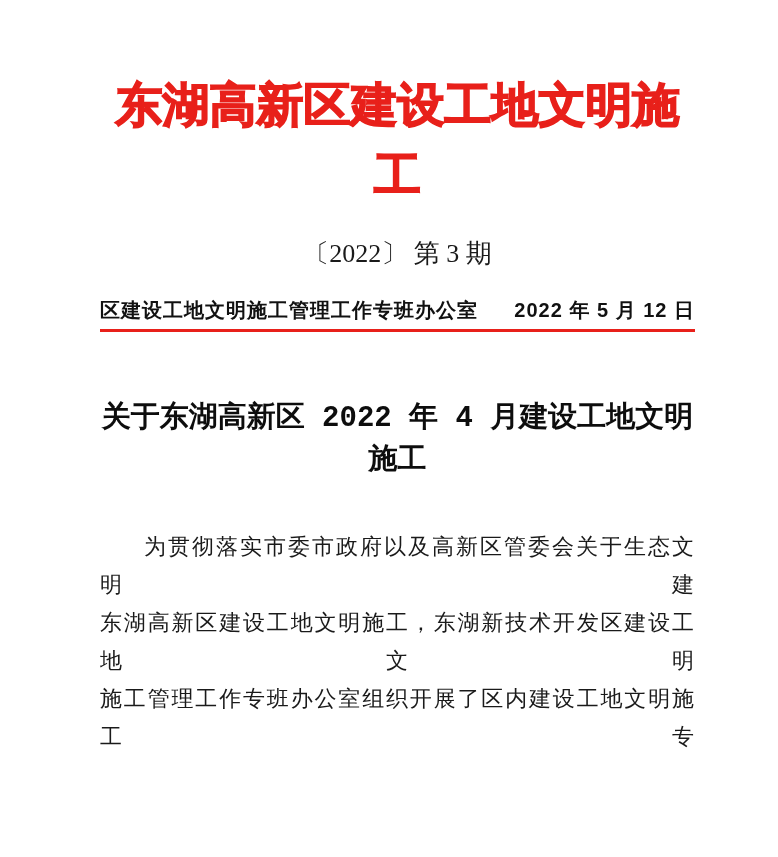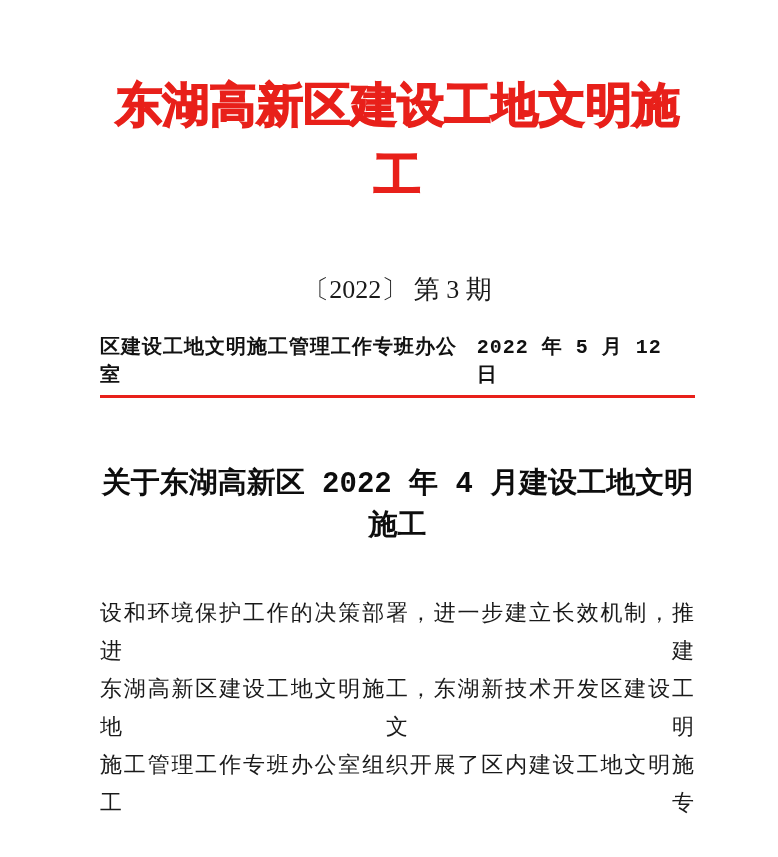--- a/index.html
+++ b/index.html
@@ -28,21 +28,21 @@
     color: #e8201a;
     font-family: "Liberation Sans", sans-serif;
     font-weight: 900;
     font-size: 47px;
     line-height: 70px;
     letter-spacing: 0px;
     -webkit-text-stroke: 1.5px #e8201a;
   }
   
   .issue-line {
-    margin-top: 62px;
+    margin-top: 26px;
     text-align: center;
     font-size: 26px;
     line-height: 36px;
     font-family: "Liberation Serif", serif;
     color: #1a1a1a;
   }
   
   .office-row {
     display: flex;
     justify-content: space-between;
@@ -50,21 +50,21 @@
     margin-top: 24px;
     line-height: 28px;
     font-weight: bold;
     font-size: 20px;
   }
   .office-name {
     font-family: "Liberation Sans", sans-serif;
     letter-spacing: 1px;
   }
   .office-date {
-    font-family: Liberation Mono, monospace;
+    font-family: Liberation Sans, sans-serif;
     letter-spacing: 1px;
   }
   .red-rule {
     margin-top: 5px;
     height: 3px;
     background: #e8201a;
   }
   
   .doc-title {
     margin-top: 66px;
@@ -114,20 +114,20 @@
       <span class="office-date">2022 年 5 月 12 日</span>
     </div>
 
     <div class="red-rule"></div>
 
     <div class="doc-title">
       <div>关于东湖高新区 2022 年 4 月建设工地文明施工</div>
     </div>
 
     <div class="body-text">
-      <div class="line justify">设和环境保护工作的决策部署，进一步建立长效机制，推进建</div>
+      <div class="line justify indent">为贯彻落实市委市政府以及高新区管委会关于生态文明建</div>
       <div class="line justify">东湖高新区建设工地文明施工，东湖新技术开发区建设工地文明</div>
       <div class="line justify">施工管理工作专班办公室组织开展了区内建设工地文明施工专</div>
 
     </div>
 
   </div>
 </div>
 
 </body></html>

